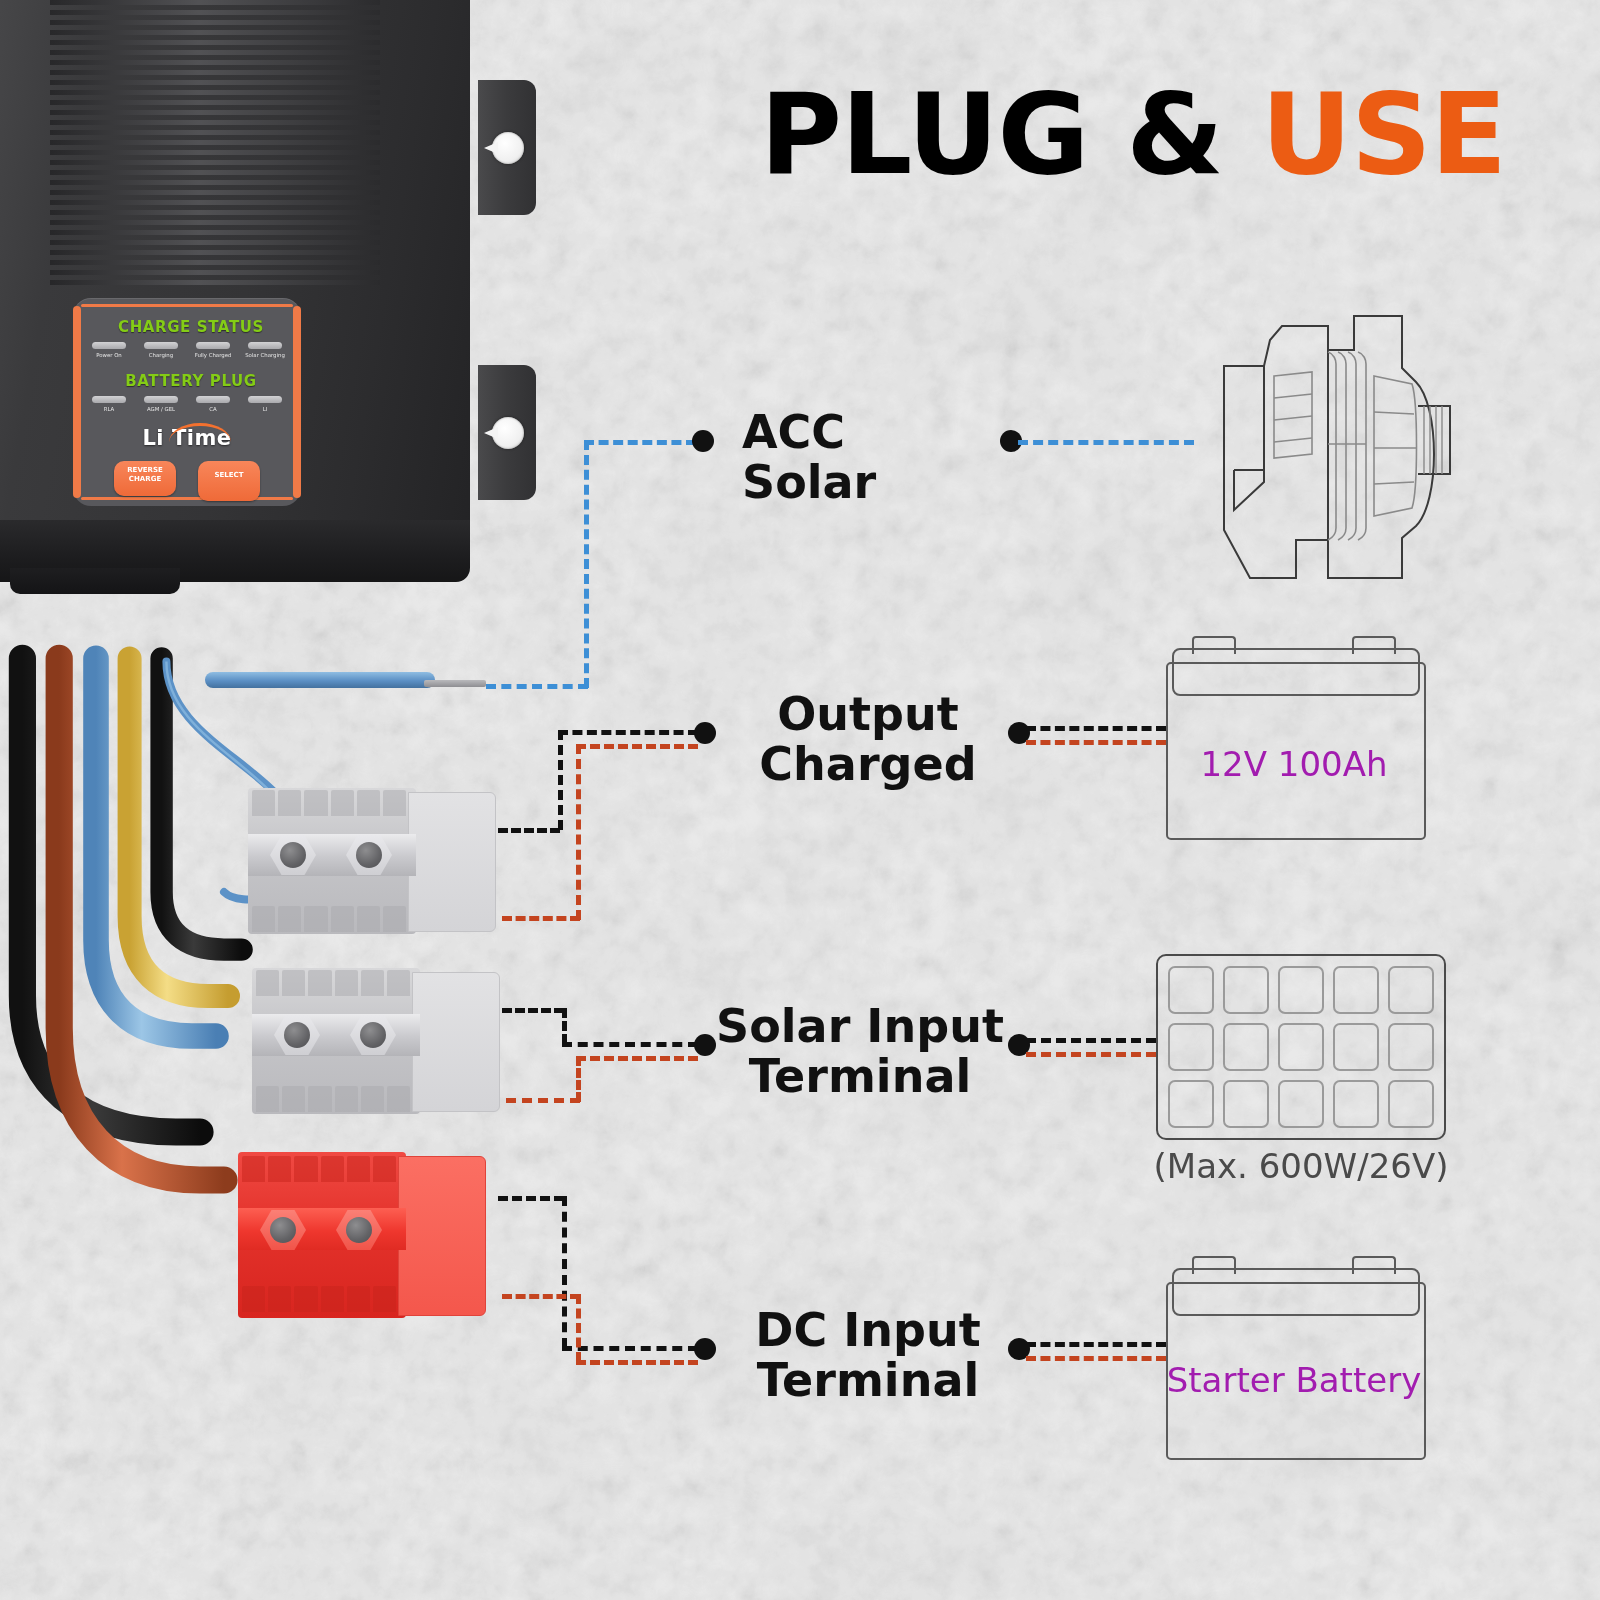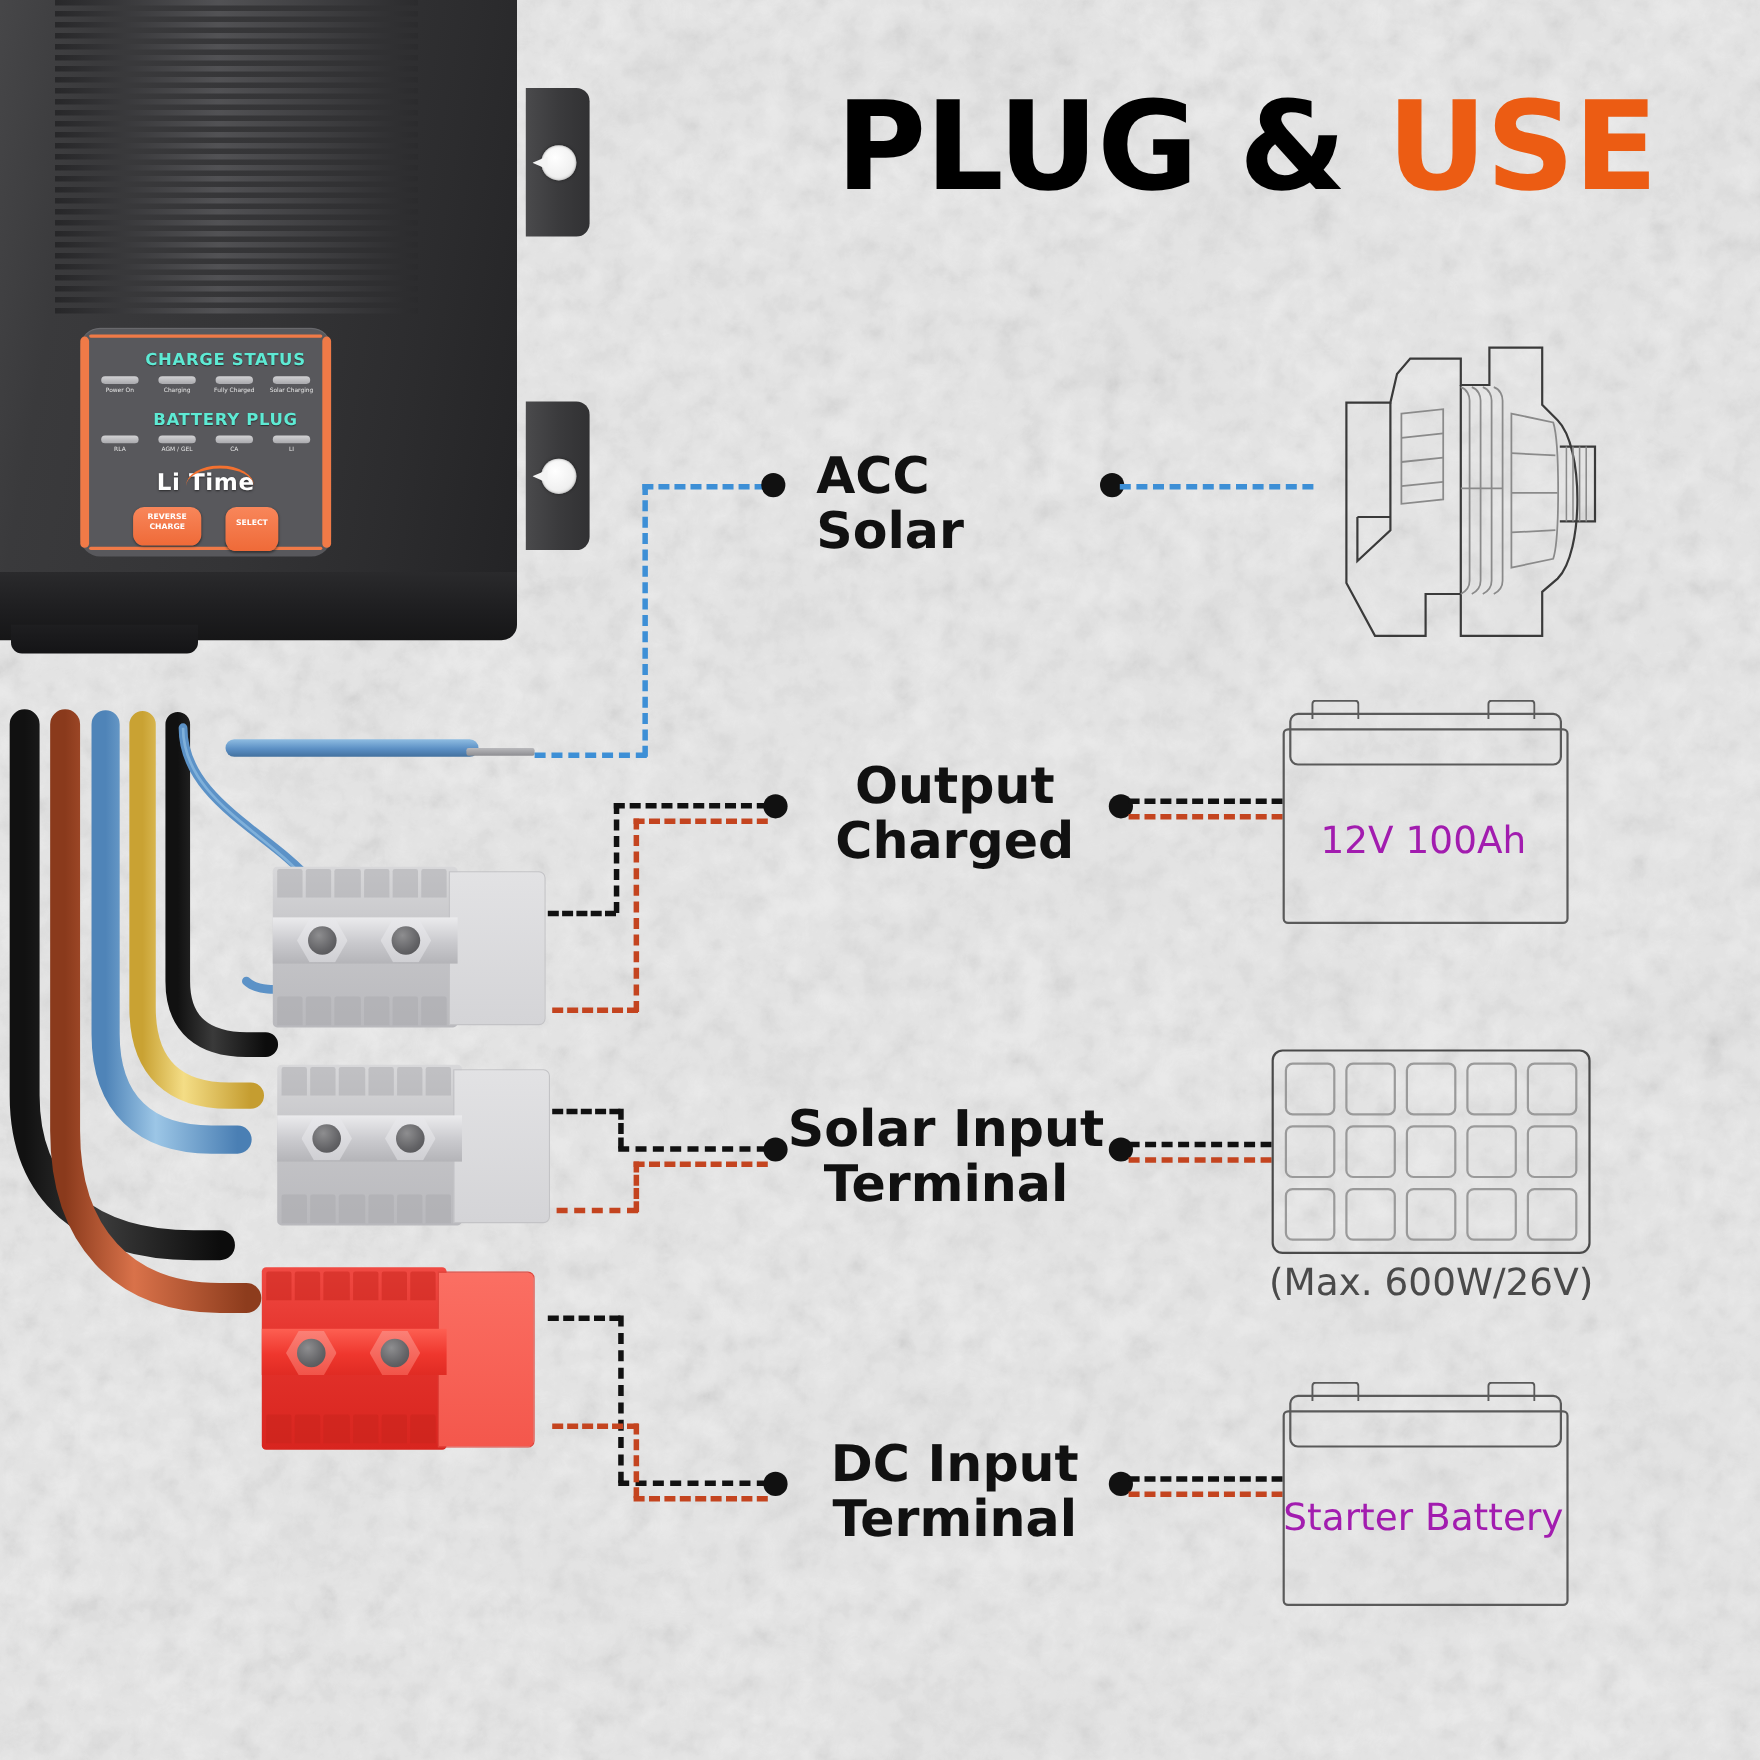--- a/index.html
+++ b/index.html
@@ -66,22 +66,22 @@
     background:#58585c;border-radius:18px;
     box-shadow:inset 0 1px 0 rgba(255,255,255,.10);
   }
   .panel-edge{position:absolute;left:0;top:8px;width:8px;height:192px;background:#f07a47;border-radius:8px;}
   .panel-edge.r{left:220px;}
   .panel-line{position:absolute;left:8px;width:212px;height:3px;background:#f07a47;}
   .panel-line.t{top:6px;border-radius:3px;}
   .panel-line.b{top:199px;border-radius:3px;}
 
   .p-head{
-    position:absolute;left:18px;width:228px;text-align:center;
-    color:#5eead4;font-weight:bold;font-size:15px;letter-spacing:.6px;
+    position:absolute;left:4px;width:228px;text-align:center;
+    color:#84cc16;font-weight:bold;font-size:15px;letter-spacing:.6px;
     font-family:"DejaVu Sans", sans-serif;text-shadow:0 1px 1px rgba(0,0,0,.5);
   }
   .p-head.h1{top:20px;} .p-head.h2{top:74px;}
 
   .led-row{position:absolute;left:12px;width:204px;display:flex;justify-content:space-between;}
   .led-row.r1{top:44px;} .led-row.r2{top:98px;}
   .led-cell{width:48px;text-align:center;}
   .led{width:34px;height:7px;margin:0 auto;border-radius:4px;background:linear-gradient(180deg,#d2d2d4,#a9a9ad);}
   .led-lbl{
     margin-top:3px;font-size:5.6px;color:#e6e6e6;white-space:nowrap;
@@ -98,21 +98,21 @@
     position:absolute;left:96px;top:-3px;width:62px;height:16px;
     border-top:3px solid #f4712f;border-radius:50%/100% 100% 0 0;
   }
   .btns{position:absolute;left:0;top:163px;width:228px;display:flex;justify-content:center;gap:22px;}
   .btn{
     background:linear-gradient(180deg,#f8865a,#ef6a38);border-radius:10px;color:#fff;
     font-size:7px;font-weight:bold;text-align:center;line-height:1.25;
     font-family:"DejaVu Sans", sans-serif;box-shadow:0 1px 2px rgba(0,0,0,.4);
   }
   .btn.b1{width:62px;height:30px;padding-top:5px;}
-  .btn.b2{width:48px;height:30px;padding-top:10px;}
+  .btn.b2{width:62px;height:30px;padding-top:10px;}
 
   
   .wires{position:absolute;left:-40px;top:580px;width:560px;height:800px;}
 
   
   .conn{position:absolute;}
   .conn .hood{
     position:absolute;left:0;top:0;width:168px;height:146px;border-radius:4px;
   }
   .conn .cap{

